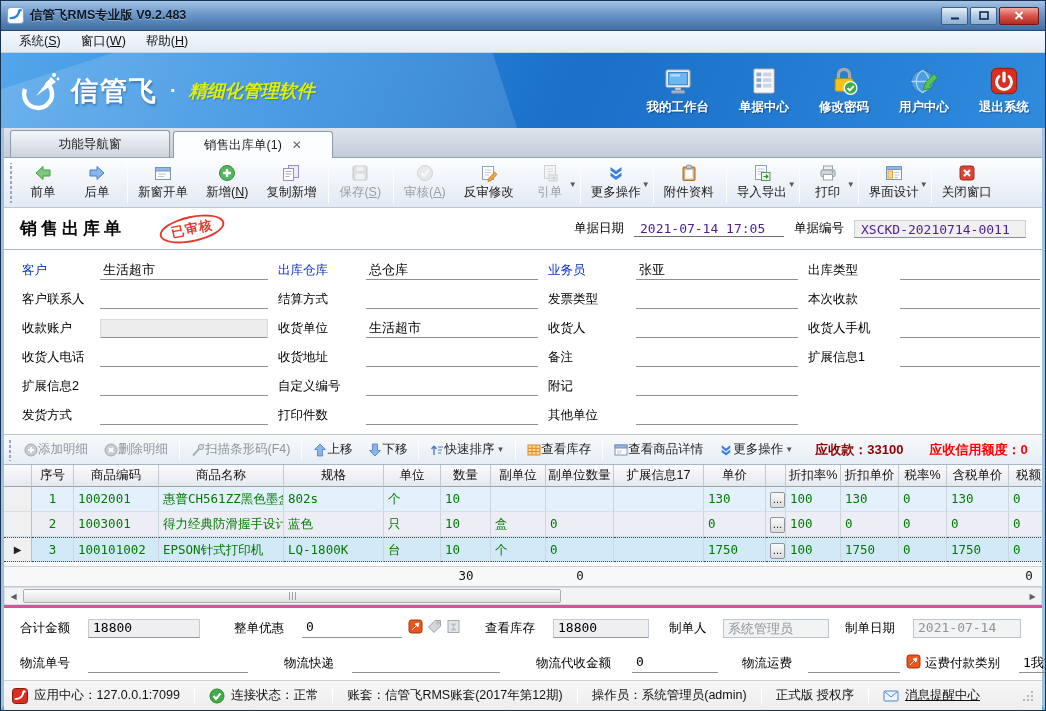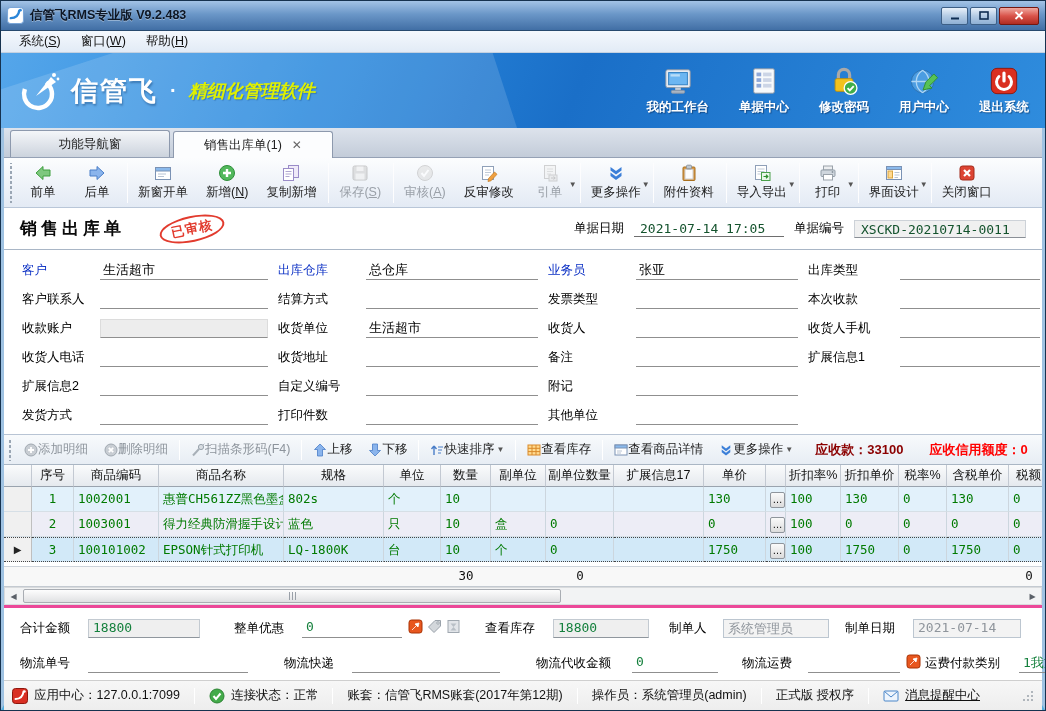--- a/index.html
+++ b/index.html
@@ -54,21 +54,21 @@
   .tbtn.disabled .icon{opacity:.55;filter:grayscale(1);}
   .tbtn .caret{position:absolute;right:1px;top:20px;font-size:8px;color:#555;}
   .tsep{width:1px;height:40px;background:#c3cedd;border-right:1px solid #fdfdfe;margin:0 2px;flex:none;}
 
   
   .docheader{height:42px;flex:none;background:#fff;display:flex;align-items:center;padding:0 16px;border-bottom:1px solid #a9b6c6;}
   .doctitle{font-size:17px;font-weight:bold;color:#0a0a0a;letter-spacing:4px;}
   .stamp{margin-left:34px;transform:rotate(-12deg);border:2px solid #e23b2e;color:#e23b2e;border-radius:50%;padding:2px 10px;font-size:13px;font-weight:bold;letter-spacing:1px;}
   .dochead-right{margin-left:auto;display:flex;align-items:center;gap:10px;font-size:12.5px;}
   .dh-label{color:#000;}
-  .dh-val{font-family:"DejaVu Sans Mono",monospace;font-size:13px;color:#14532d;border-bottom:1px solid #6e6e6e;padding:1px 6px 0;}
+  .dh-val{font-family:"DejaVu Sans Mono",monospace;font-size:13px;color:#4c1d95;border-bottom:1px solid #6e6e6e;padding:1px 6px 0;}
   .dh-val.date{width:150px;}
   .dh-val.docno{width:172px;background:#f0f0f0;border:1px solid #cdd2d8;border-bottom:1px solid #8a8f96;}
 
   
   .formarea{flex:none;background:#fff;padding:6px 0 4px 18px;border-bottom:1px solid #b8c4d4;}
   .frow{display:flex;align-items:center;height:29px;}
   .flabel{font-size:12.5px;color:#000;flex:none;}
   .flabel.accent{color:#0a2fc4;}
   .ffield{flex:none;height:19px;border-bottom:1px solid #8f8f8f;font-size:13px;font-family:"DejaVu Sans Mono",monospace;color:#000;padding:0 3px;overflow:hidden;white-space:nowrap;}
   .ffield.ro{background:#ededed;border:1px solid #dcdcdc;border-bottom:1px solid #8f8f8f;}
@@ -106,21 +106,21 @@
   .sbtn{width:15px;height:14px;display:flex;align-items:center;justify-content:center;font-size:8px;color:#5a6068;cursor:pointer;flex:none;}
   .strack{flex:1;height:16px;position:relative;}
   .sthumb{position:absolute;left:2px;top:1px;width:538px;height:14px;background:linear-gradient(#fdfdfd,#e0e1e3);border:1px solid #a9adb3;border-radius:2px;display:flex;align-items:center;justify-content:center;gap:2px;cursor:grab;}
   .sthumb i{display:block;width:1px;height:8px;background:#9aa0a8;}
 
   
   .bottomform{flex:none;background:#fff;border-top:3px solid #ec4899;padding:2px 0 0 16px;}
   .brow{display:flex;align-items:center;height:36px;}
   .b-item{display:flex;align-items:center;flex:none;}
   .b-label{font-size:12.5px;color:#000;margin-right:10px;white-space:nowrap;}
-  .b-val{height:19px;font-size:13px;font-family:"DejaVu Sans Mono",monospace;color:#15803d;border-bottom:1px solid #8f8f8f;padding:0 4px;overflow:hidden;white-space:nowrap;}
+  .b-val{height:19px;font-size:13px;font-family:"DejaVu Sans Mono",monospace;color:#000000;border-bottom:1px solid #8f8f8f;padding:0 4px;overflow:hidden;white-space:nowrap;}
   .b-val.box{background:#efefef;border:1px solid #c3cad1;border-bottom:1px solid #8f969d;}
   .b-val.dim{color:#8f959c;background:#f3f3f3;border:1px solid #bcc6d0;}
   .b-icons{display:flex;gap:4px;margin-left:6px;}
   .b-icons .icon{width:15px;height:15px;cursor:pointer;}
 
   
   .statusbar{margin-top:auto;height:30px;flex:none;background:linear-gradient(#f7f7f7,#ededed);border-top:1px solid #cfcfcf;display:flex;align-items:center;padding:0 8px;font-size:12.5px;color:#111;}
   .seg{display:flex;align-items:center;gap:6px;white-space:nowrap;overflow:hidden;flex:none;}
   .seg .icon{width:16px;height:16px;flex:none;}
   .seg.link{text-decoration:underline;cursor:pointer;}

